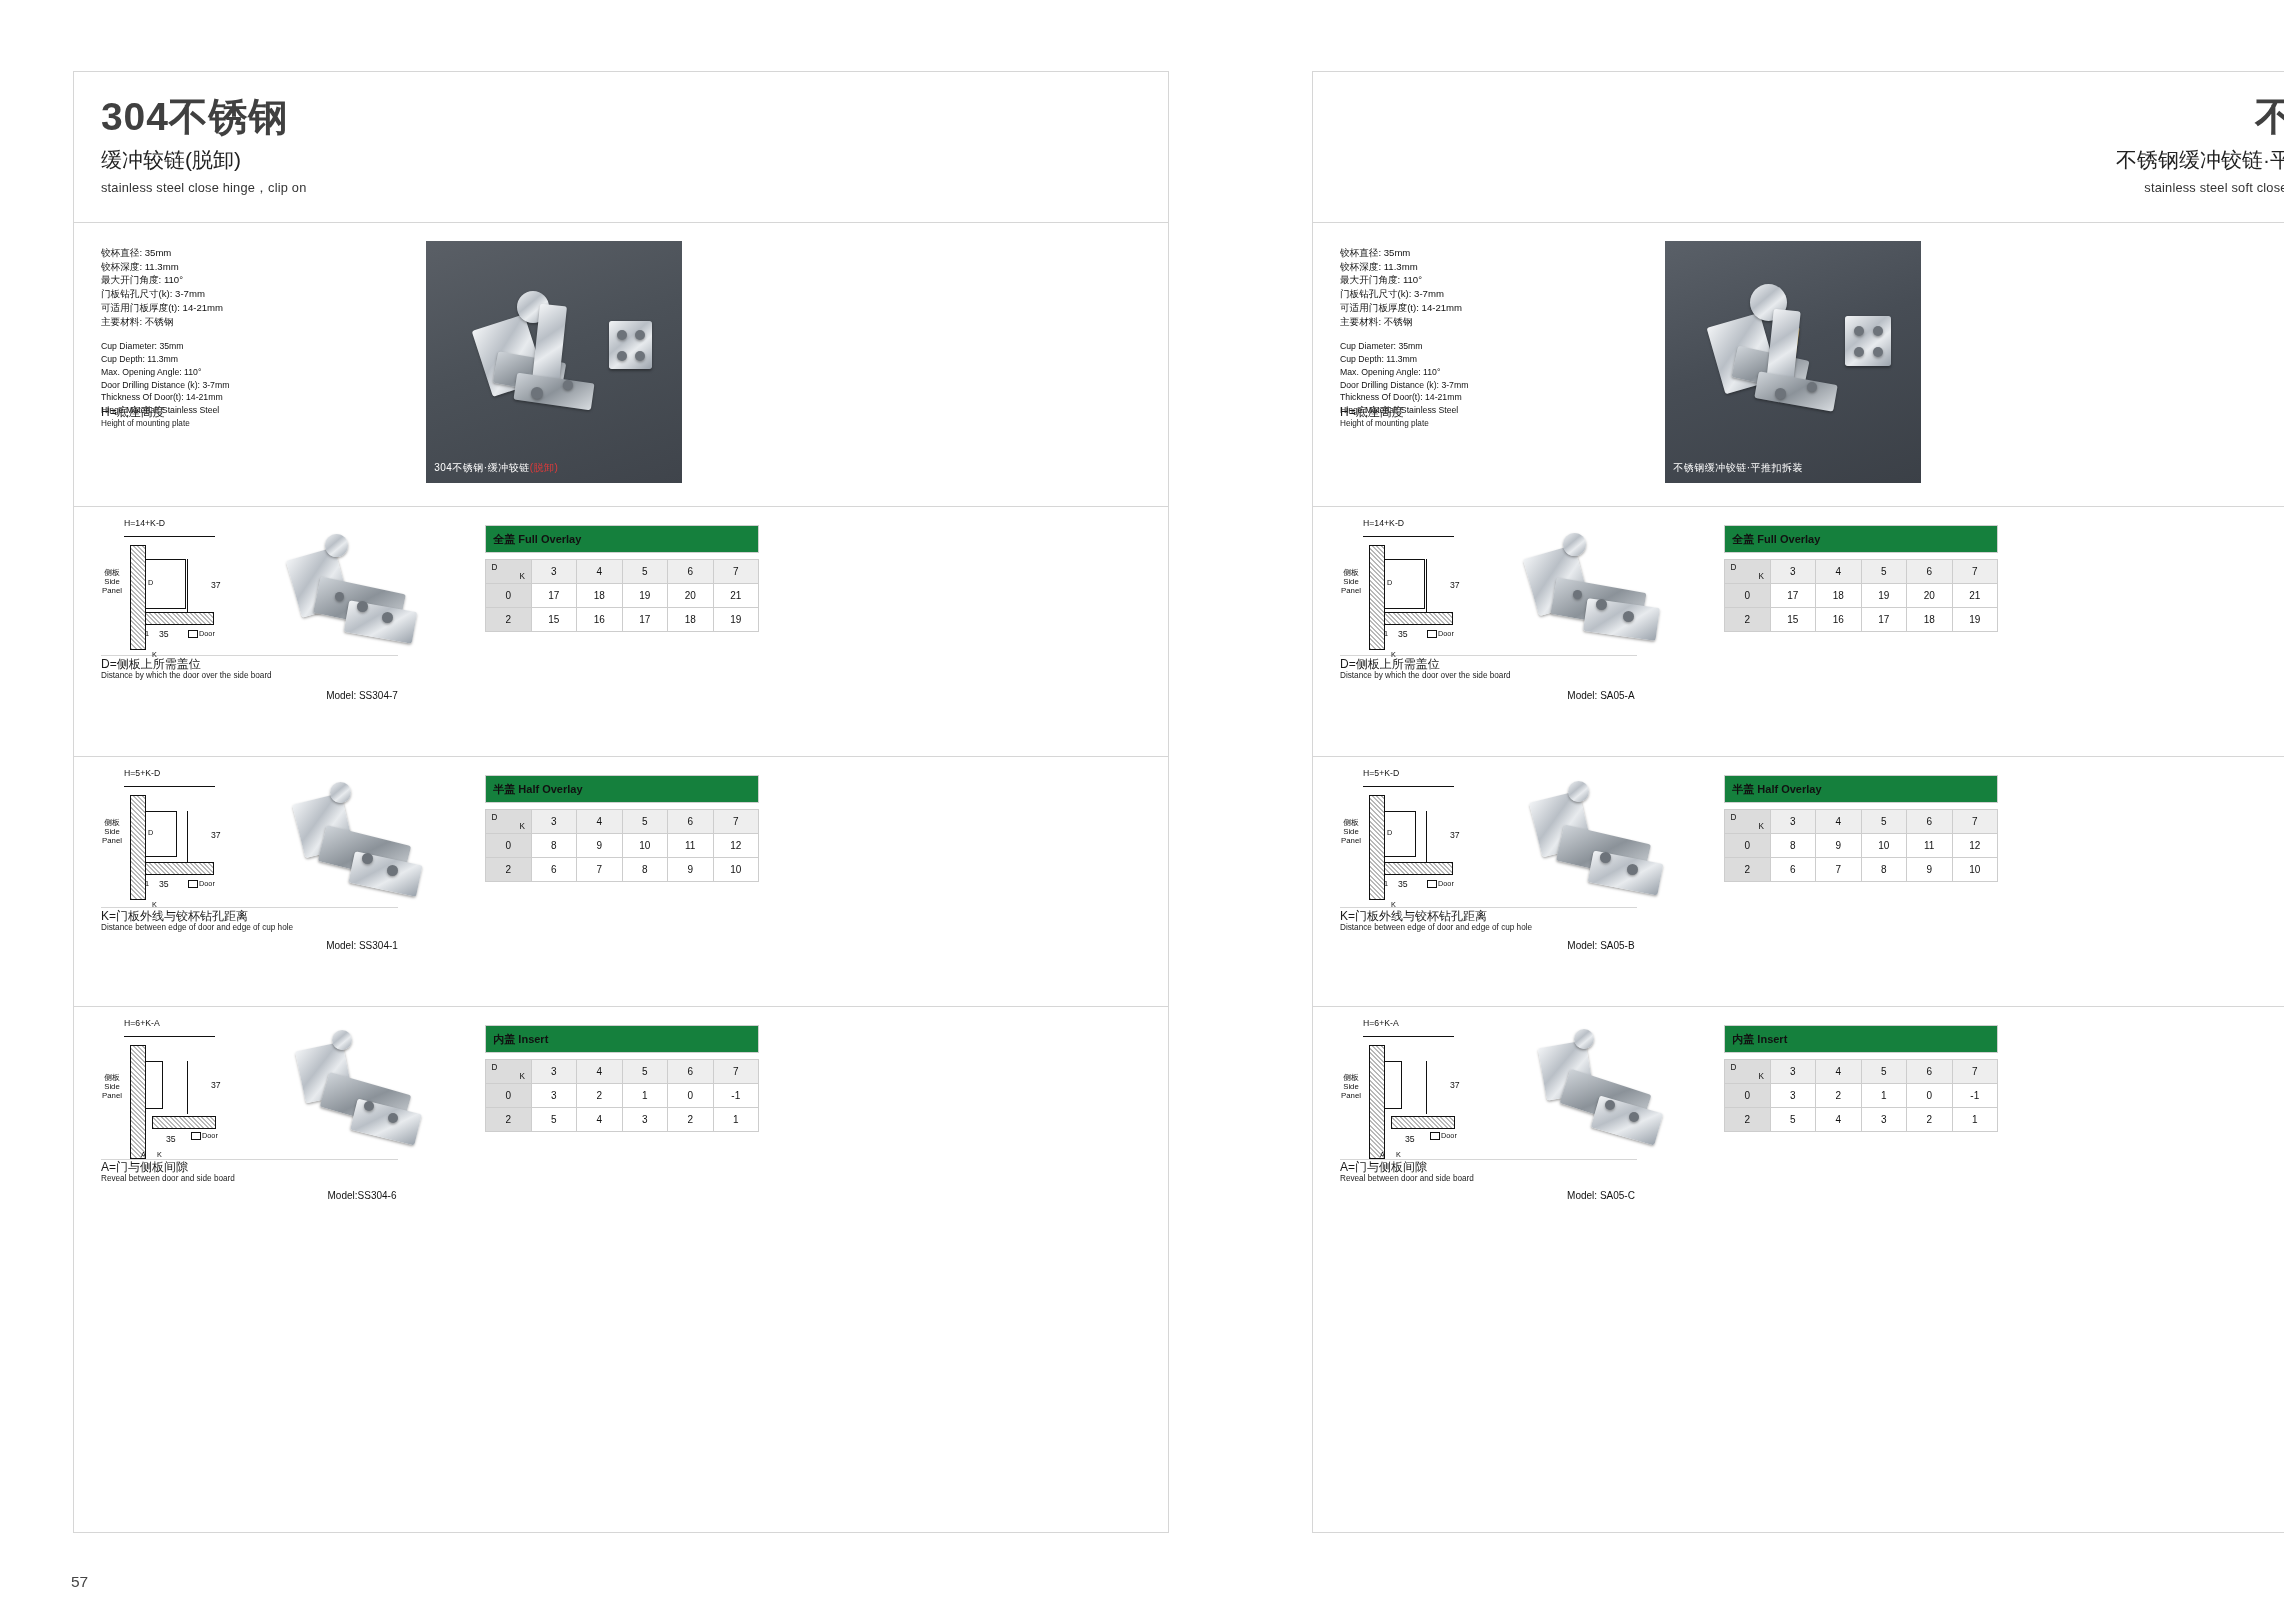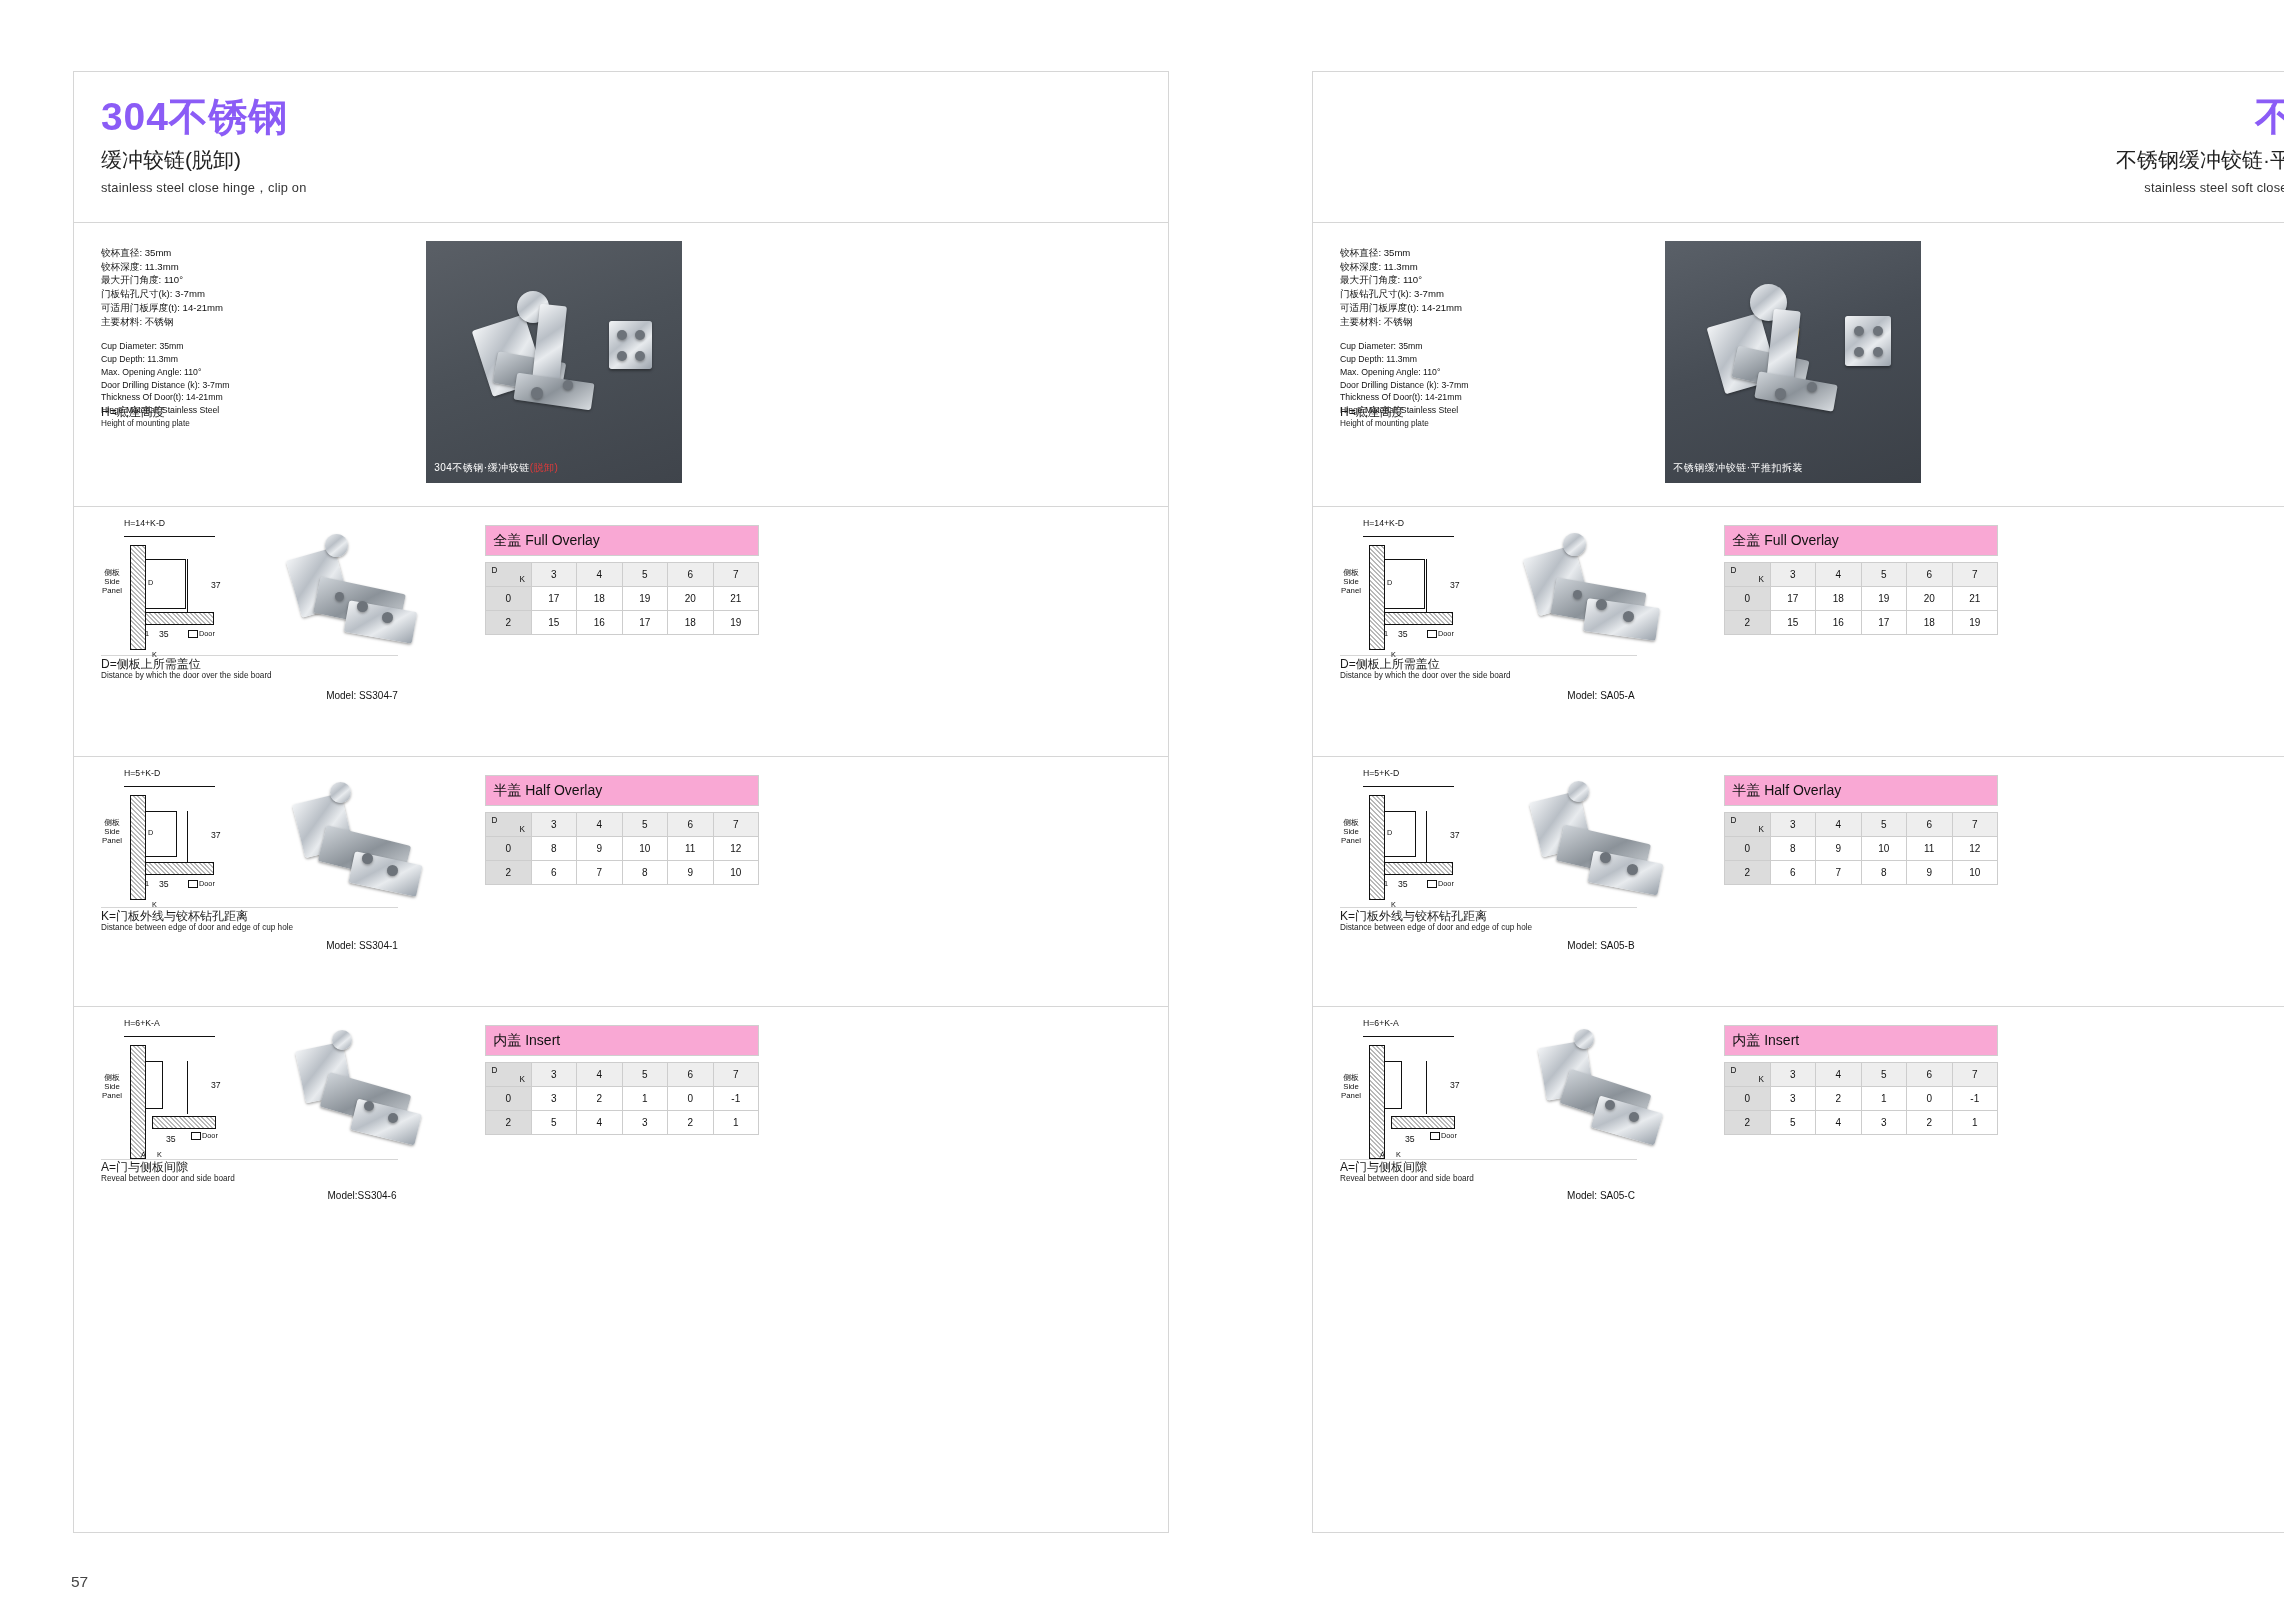--- a/index.html
+++ b/index.html
@@ -4,21 +4,21 @@
 <style>
   html,body{margin:0;padding:0;background:#ffffff;}
   body{width:2482px;height:1618px;font-family:"Liberation Sans",sans-serif;color:#1a1a1a;}
   .spread{position:relative;width:2482px;height:1618px;display:flex;}
   .page{position:relative;width:1241px;height:1618px;box-sizing:border-box;}
   .page-inner{position:absolute;left:73px;top:71px;width:1096px;height:1462px;border:1.4px solid #d6d6d6;box-sizing:border-box;background:#fff;}
   .page.right .page-inner{left:71px;}
 
   
   .hdr{position:relative;height:151px;box-sizing:border-box;border-bottom:1.4px solid #d6d6d6;}
-  .hdr .title-main{position:absolute;font-size:39px;font-weight:bold;color:#8b5cf6;letter-spacing:0.9px;line-height:1;}
+  .hdr .title-main{position:absolute;font-size:39px;font-weight:bold;color:#404040;letter-spacing:0.9px;line-height:1;}
   .hdr .title-sub{position:absolute;font-size:21px;color:#222;line-height:1;}
   .hdr .title-en{position:absolute;font-size:12.8px;color:#333;line-height:1;letter-spacing:0.2px;}
   .page.left .title-main{left:27px;top:25px;}
   .page.left .title-sub{left:27px;top:77px;}
   .page.left .title-en{left:27px;top:110px;}
   .page.right .title-main{right:32px;top:25px;text-align:right;}
   .page.right .title-sub{right:32px;top:77px;text-align:right;}
   .page.right .title-en{right:32px;top:110px;text-align:right;}
 
   
@@ -49,21 +49,21 @@
   .diagram{position:absolute;left:23px;top:11.4px;width:164px;height:164px;}
   .dim-label{position:absolute;font-size:8.7px;color:#111;white-space:nowrap;}
   .sidepanel-lbl{position:absolute;font-size:7.8px;line-height:9px;color:#111;text-align:center;}
   .line{position:absolute;background:#111;}
   .box{position:absolute;border:0.9px solid #111;box-sizing:border-box;}
   .hatch{position:absolute;background:repeating-linear-gradient(45deg,#b9b9b9 0 1.4px,#ffffff 1.4px 3.2px);border:0.9px solid #111;box-sizing:border-box;}
   .rowphoto{position:absolute;left:192px;top:13.7px;width:192px;height:164px;}
   .model{position:absolute;left:183px;top:183px;width:210px;text-align:center;font-size:10px;color:#111;}
 
   .tbl-wrap{position:absolute;left:411px;top:18px;width:274px;}
-  .tbl-title{background:#f9a8d4;padding:5.5px 7.3px;font-size:14px;font-weight:normal;color:#111;border:0.5px solid #cfcfcf;box-sizing:border-box;}
+  .tbl-title{background:#15803d;padding:5.5px 7.3px;font-size:11px;font-weight:bold;color:#111;border:0.5px solid #cfcfcf;box-sizing:border-box;}
   table.vals{border-collapse:collapse;width:274px;margin-top:6.4px;font-size:10px;}
   table.vals td,table.vals th{border:0.5px solid #cdcdcd;height:21px;text-align:center;font-weight:normal;color:#111;width:39px;}
   table.vals th.corner{background:#dcdcdc;position:relative;}
   table.vals th.corner .dk{position:absolute;left:5.5px;top:2.7px;font-size:8.2px;}
   table.vals th.corner .hk{position:absolute;right:5.5px;bottom:2.7px;font-size:8.2px;}
   table.vals th.hd{background:#eeeeee;}
   table.vals td.rowhd{background:#dcdcdc;}
 
   .pagenum{position:absolute;bottom:27px;font-size:15.5px;color:#444;}
   .page.left .pagenum{left:71px;}

